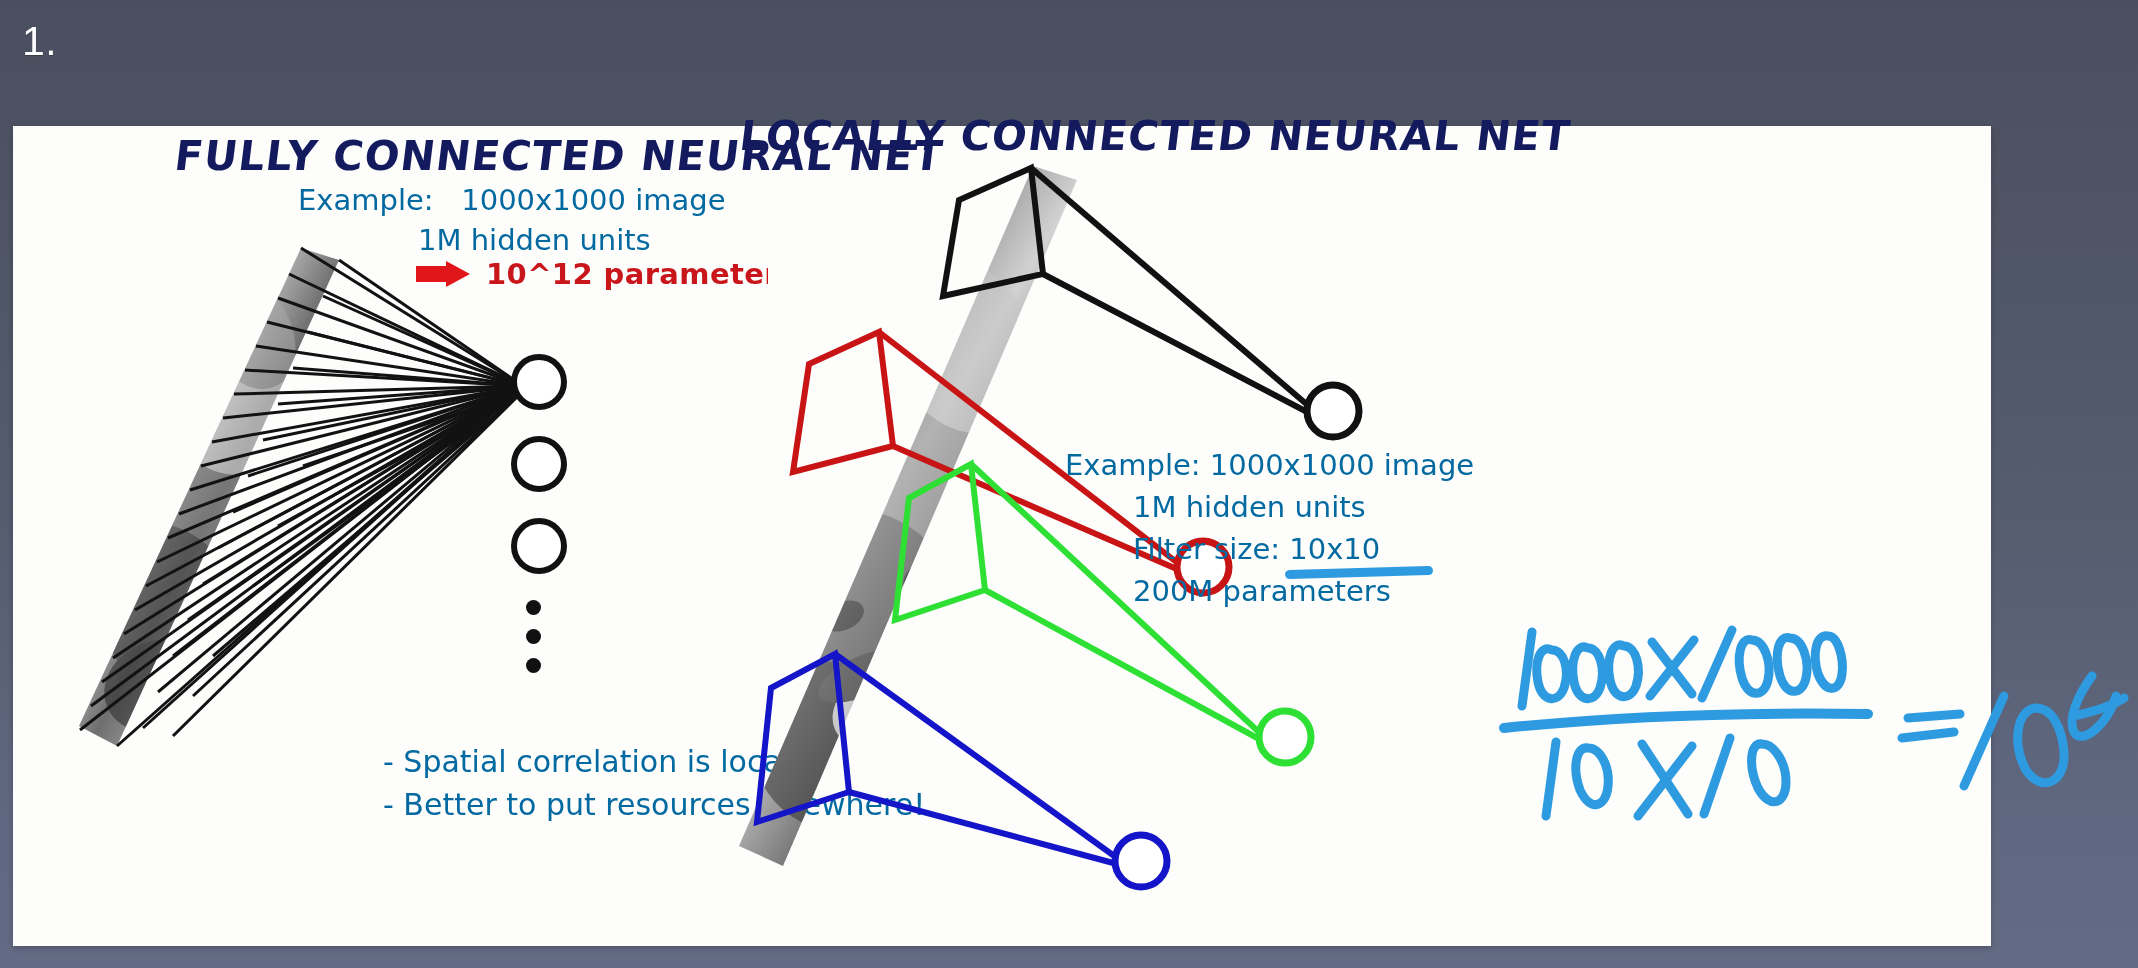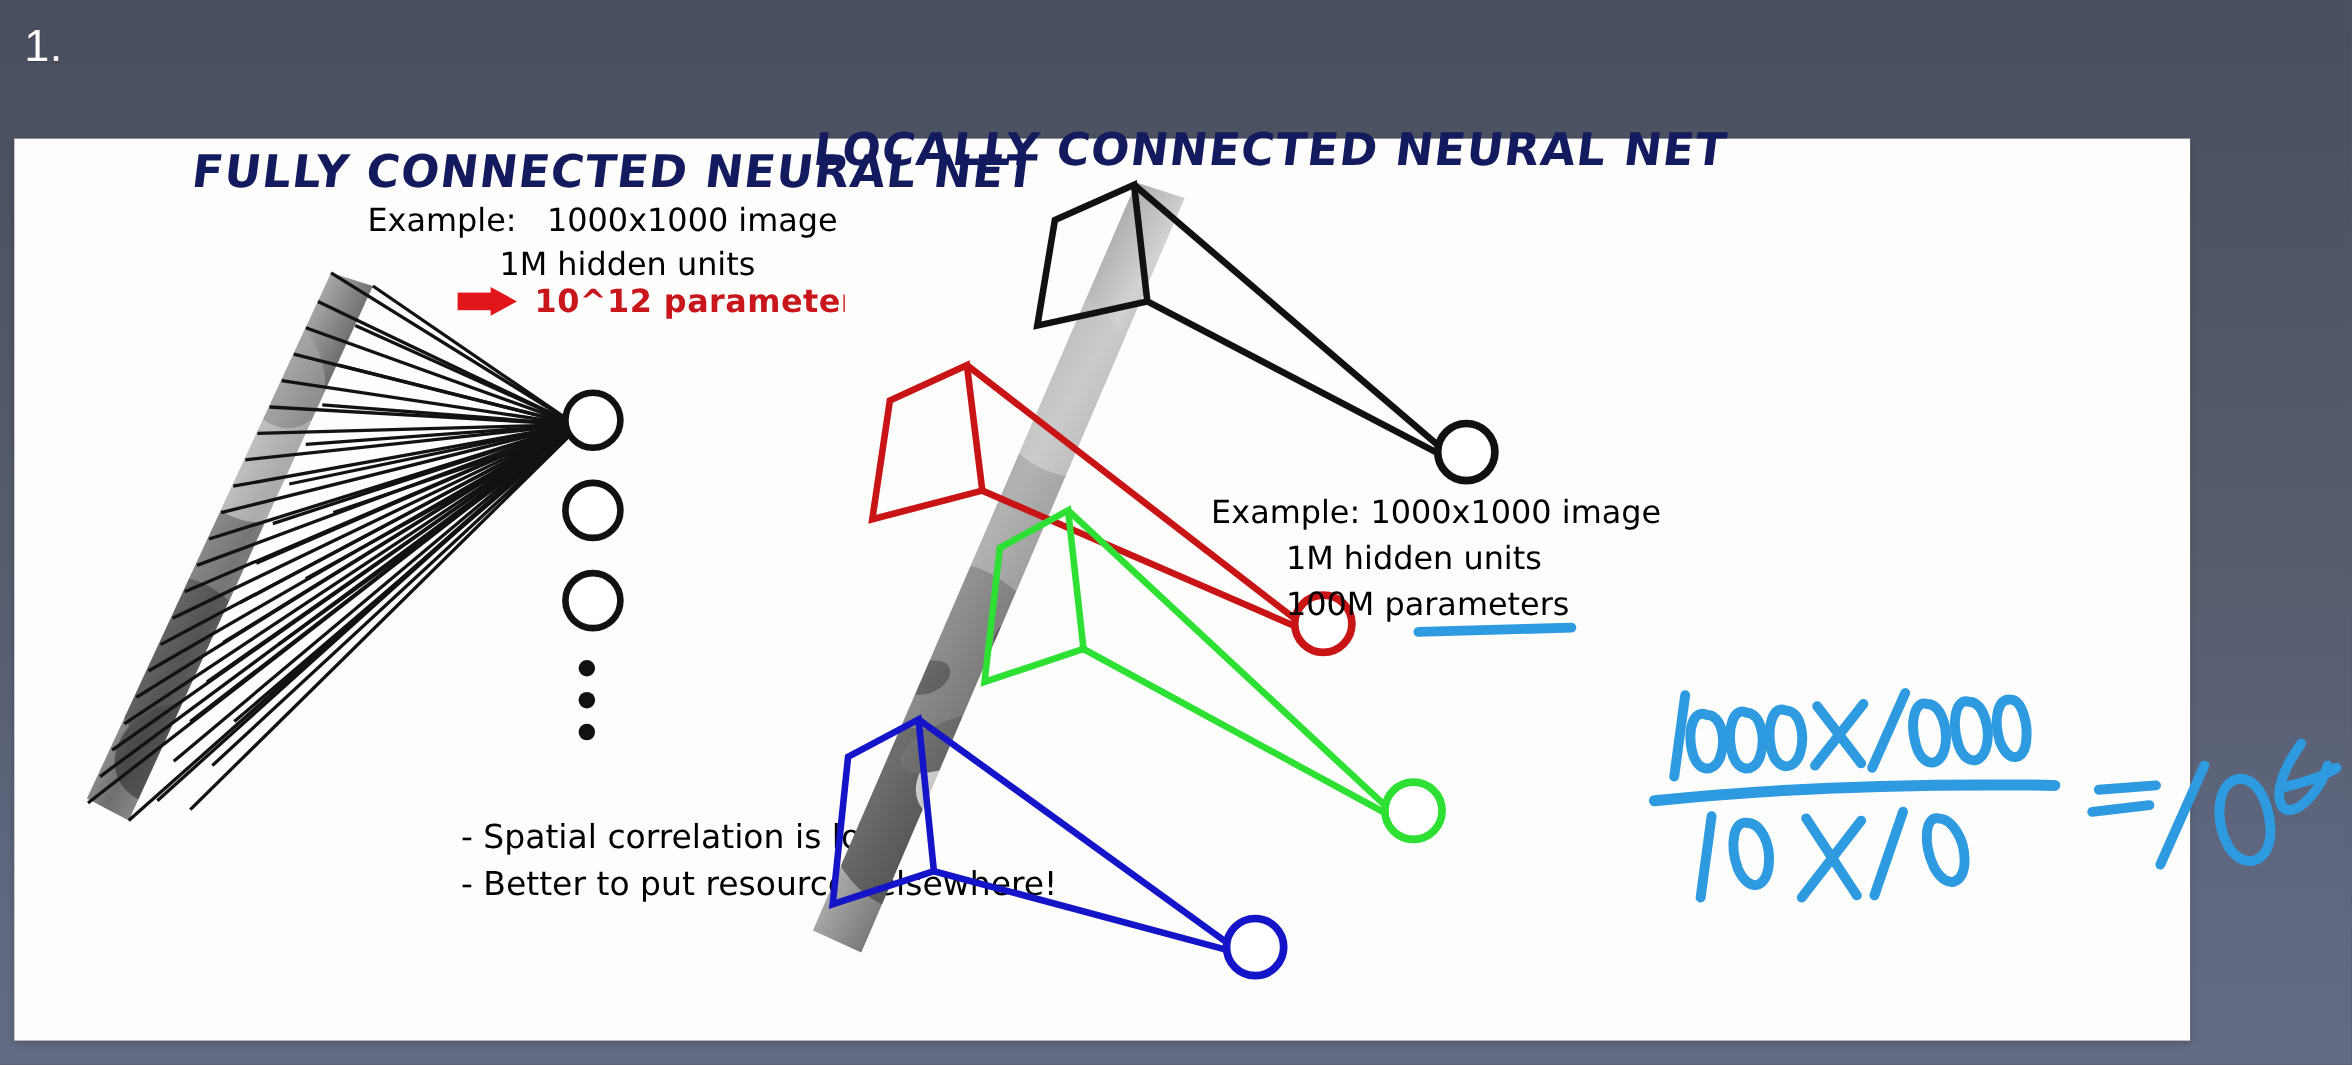--- a/index.html
+++ b/index.html
@@ -59,26 +59,25 @@
     white-space: nowrap;
     transform: skewX(-7deg);
     font-family: "DejaVu Sans", sans-serif;
   }
   #heading-left  { left: 162px; top: 6px; }
   #heading-right { left: 727px; top: -14px; }
 
   
   .fig-text {
     position: absolute;
-    color: #000000;
+    color: #0369a1;
     font-size: 29px;
     line-height: 40px;
     white-space: nowrap;
     font-family: "DejaVu Sans", sans-serif;
-    margin-left: 36px;
   }
   #left-example {
     left: 285px;
     top: 54px;
   }
   #left-example .row { display: block; }
   #left-example .indent { padding-left: 120px; }
 
   #left-param-row {
     position: absolute;
@@ -372,21 +371,22 @@
         <circle cx="428" cy="715" r="26" fill="#ffffff" stroke="#1414c8" stroke-width="7"></circle>
       </svg>
     </div>
 
     <div class="fig-text" id="right-example">
       <span class="row">
         <span>Example:</span>
         <span>1000x1000 image</span>
       </span>
       <span class="row indent">1M hidden units</span>
-      <span class="row indent">100M parameters</span>
+      <span class="row indent">Filter size: 10x10</span>
+      <span class="row indent">200M parameters</span>
     </div>
     <div id="filter-underline"></div>
 
   </div>
 
   <div id="handwriting">
     <svg width="698" height="220" viewBox="0 0 698 220">
       <g fill="none" stroke="#2e9ae0" stroke-width="9" stroke-linecap="round" stroke-linejoin="round">
 
         <path d="M92,12 L82,86"></path>

